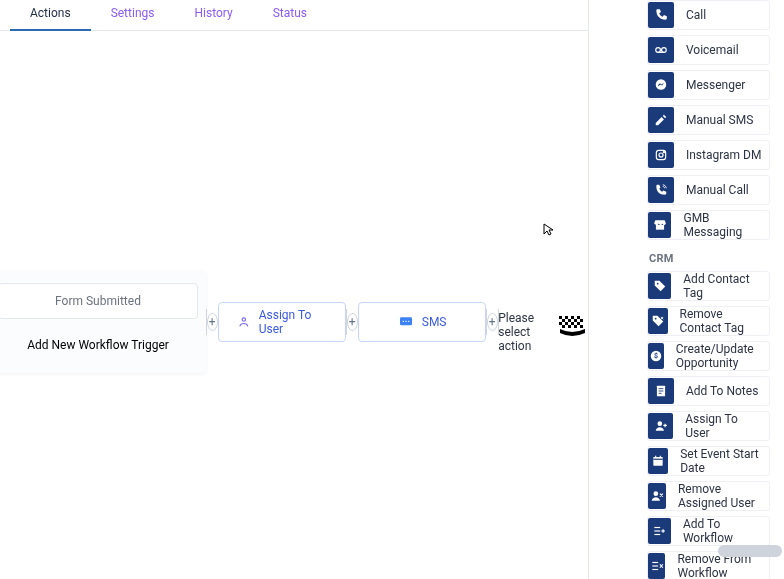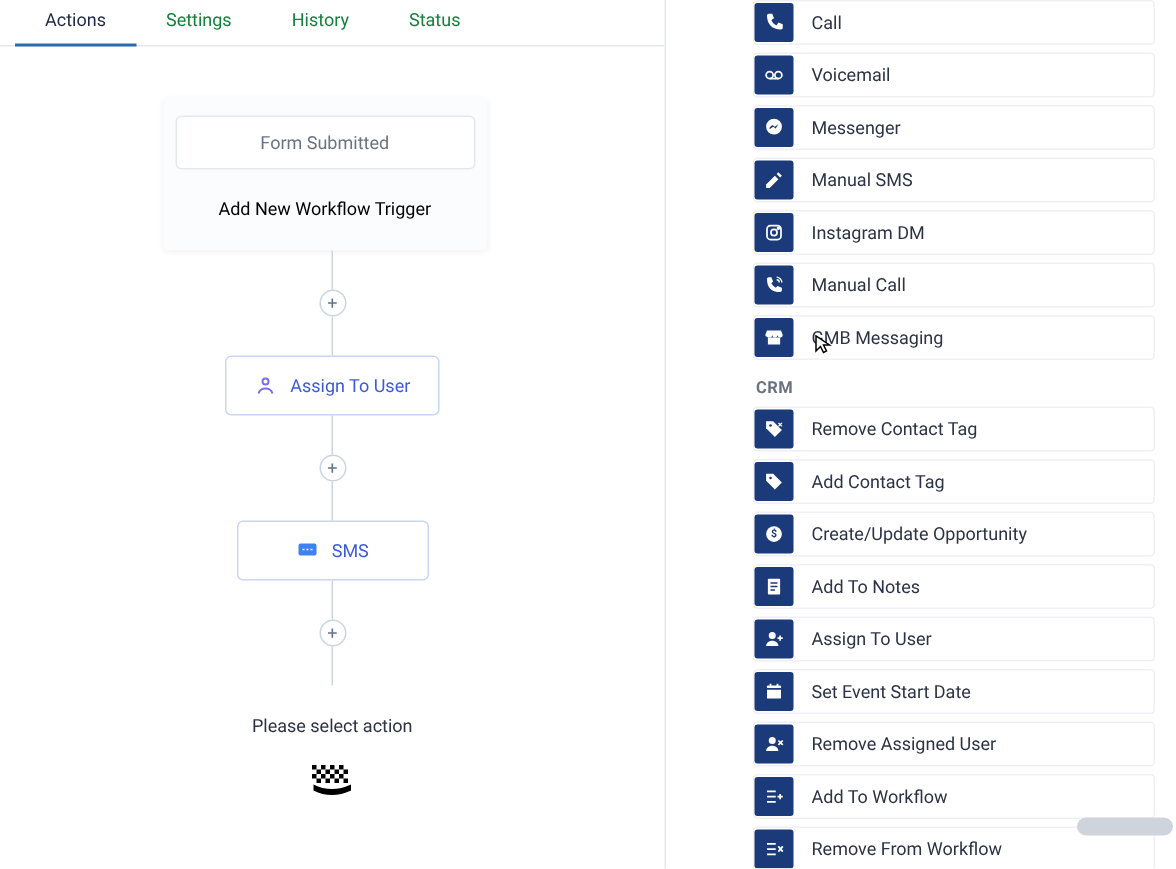--- a/index.html
+++ b/index.html
@@ -4,26 +4,26 @@
 <style>
   * { box-sizing: border-box; margin: 0; padding: 0; font-family: -apple-system, BlinkMacSystemFont, "Segoe UI", Roboto, sans-serif; }
   html, body { width: 784px; height: 579px; overflow: hidden; background: #fff; color: #2c3345; }
 
   .layout { display: flex; width: 100%; height: 100%; gap: 44px; }
   .left-pane { flex: 0 0 444px; border-right: 1px solid #e5e7ee; display: flex; flex-direction: column; }
   .right-pane { flex: 1; display: flex; flex-direction: column; padding: 0 14px 0 14px; overflow: hidden; }
 
   
   .tabs { display: flex; gap: 0; padding: 0 10px; border-bottom: 1px solid #e5e7ee; }
-  .tab { padding: 6px 20px 10px; font-size: 12px; color: #15803d; cursor: pointer; position: relative; }
+  .tab { padding: 6px 20px 10px; font-size: 12px; color: #8b5cf6; cursor: pointer; position: relative; }
   .tab.active { color: #1f2a44; }
   .tab.active::after { content:""; position:absolute; left:0; right:0; bottom:-1px; height:2px; background:#2b6cb0; }
 
   
-  .canvas { flex:1; position:relative; display:flex; flex-direction:column; align-items:center; padding-top:34px; }
+  .canvas { flex:1; position:relative; display:flex; flex-direction:row; align-items:center; padding-top:34px; }
 
   .trigger-group { width:216px; background:#fbfcfe; border-radius:4px; padding:12px 8px; display:flex; flex-direction:column; gap:10px; align-items:center; box-shadow: 0 1px 4px rgba(0,0,0,0.06); margin-left:-10px; }
   .trigger-card, .add-trigger-card {
     width:200px; height:36px; display:flex; align-items:center; justify-content:center;
     font-size:12px; color:#6b7280; border:1px solid #e5e7ee; border-radius:4px; background:#fff;
   }
   .add-trigger-card { background:transparent; border-color:transparent; color:#000000; height:32px; }
 
   .connector { width:1px; background:#d0d5dd; height:26px; }
 
@@ -206,33 +206,33 @@
           <span>GMB Messaging</span>
         </div>
       </div>
     <div class="section-label">CRM</div>
     <div class="action-items" id="crm-group">
         <div class="action-item">
           <div class="tile">
             <svg viewBox="0 0 24 24" fill="#fff">
               <path d="M3 3h8l10 10-8 8L3 11V3z"></path>
               <circle cx="8" cy="8" r="1.5" fill="#1b3a7a"></circle>
-              <path d="M17 5l4 4M21 5l-4 4" stroke="#fff" stroke-width="1.5"></path>
-            </svg>
-          </div>
-          <span>Remove Contact Tag</span>
+            </svg>
+          </div>
+          <span>Add Contact Tag</span>
         </div>
         <div class="action-item">
           <div class="tile">
             <svg viewBox="0 0 24 24" fill="#fff">
               <path d="M3 3h8l10 10-8 8L3 11V3z"></path>
               <circle cx="8" cy="8" r="1.5" fill="#1b3a7a"></circle>
-            </svg>
-          </div>
-          <span>Add Contact Tag</span>
+              <path d="M17 5l4 4M21 5l-4 4" stroke="#fff" stroke-width="1.5"></path>
+            </svg>
+          </div>
+          <span>Remove Contact Tag</span>
         </div>
         <div class="action-item">
           <div class="tile">
             <svg viewBox="0 0 24 24" fill="#fff">
               <circle cx="12" cy="12" r="9"></circle>
               <text x="12" y="16" font-size="12" text-anchor="middle" fill="#1b3a7a" font-weight="700">$</text>
             </svg>
           </div>
           <span>Create/Update Opportunity</span>
         </div>

